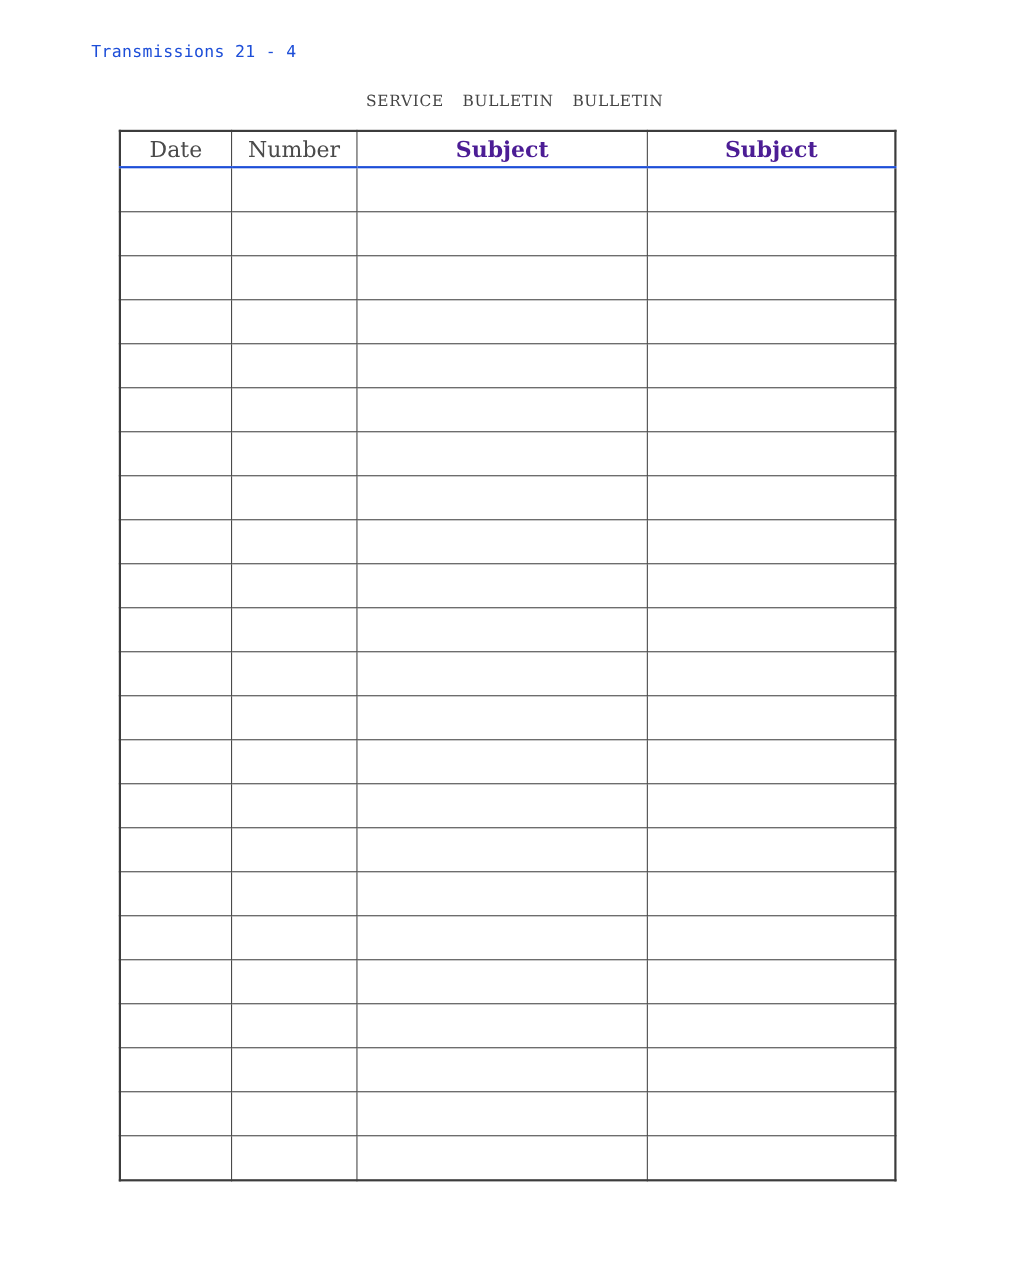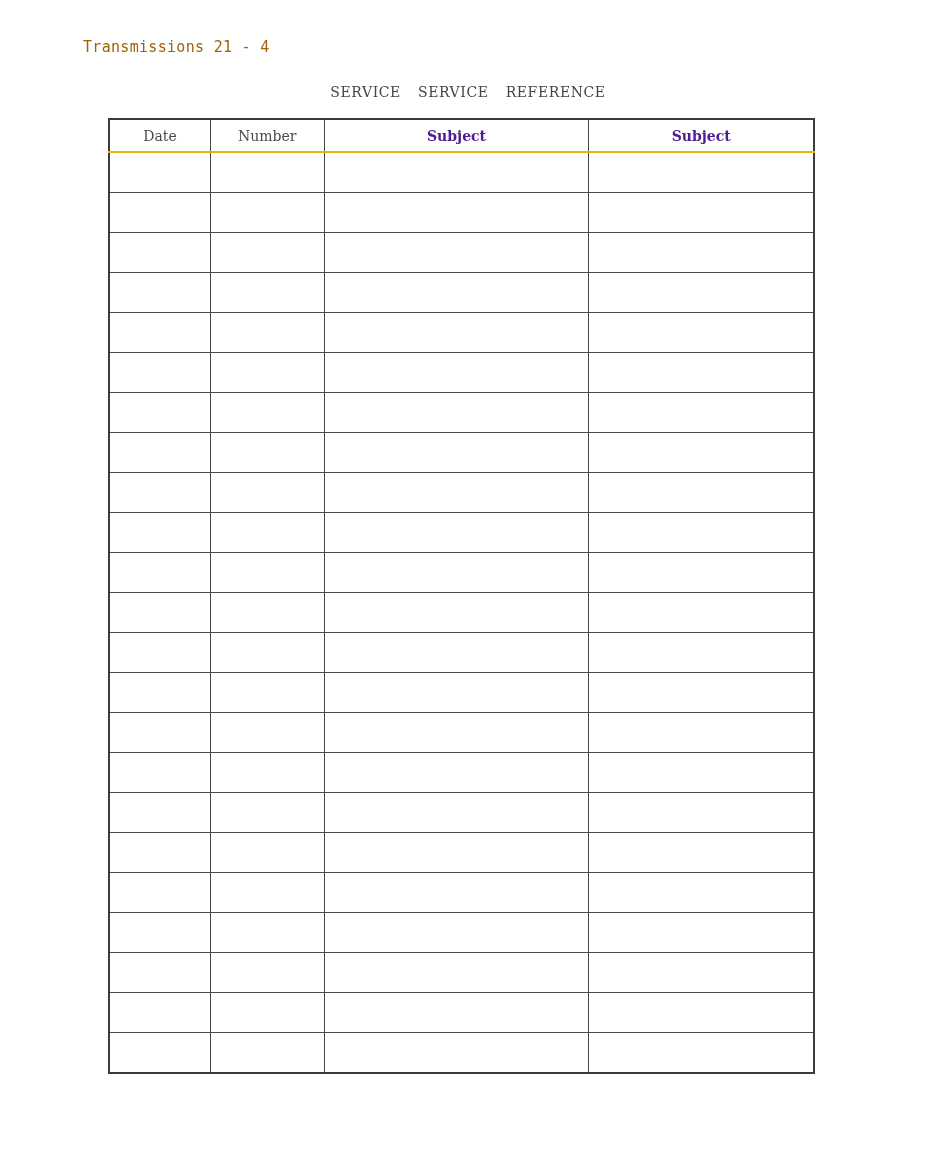--- a/index.html
+++ b/index.html
@@ -7,21 +7,21 @@
     width: 936px; height: 1170px;
     background: #ffffff;
     position: relative;
     overflow: hidden;
     font-family: "DejaVu Serif", serif;
     color: #3a3a3a;
   }
   .page-header {
     position: absolute; left: 83px; top: 38px;
     font-family: "DejaVu Sans Mono", monospace;
-    font-size: 15px; color: #a16207;
+    font-size: 15px; color: #1d4ed8;
     letter-spacing: 0.3px;
   }
   .doc-title {
     position: absolute; left: 0; width: 936px; top: 84px;
     text-align: center;
     font-family: "DejaVu Serif", serif;
     font-size: 14px; color: #444;
     word-spacing: 12px; letter-spacing: 0.6px;
   }
   .sb-table {
@@ -30,36 +30,36 @@
     border-collapse: collapse;
     border: 2px solid #3c3c3c;
   }
   .sb-table th, .sb-table td {
     border: 1.5px solid #4a4a4a;
     padding: 0;
   }
   .sb-table th {
     height: 31px;
     font-weight: normal;
-    font-size: 14px; color: #4a4a4a;
+    font-size: 20px; color: #4a4a4a;
     font-family: "DejaVu Serif", serif;
-    border-bottom: 2px solid #eab308;
+    border-bottom: 2px solid #1d4ed8;
   }
   .sb-table th.bold { font-weight: bold; color: #4c1d95; }
   .sb-table td { height: 39px; }
   .col-date { width: 100px; }
   .col-number { width: 113px; }
   .col-subject { width: 264px; }
   .col-changes { width: 224px; }
 </style>
 </head>
 <body>
 
 <div class="page-header">Transmissions 21 - 4</div>
-<div class="doc-title">SERVICE  SERVICE  REFERENCE</div>
+<div class="doc-title">SERVICE  BULLETIN  BULLETIN</div>
 
 <table class="sb-table">
   <thead>
     <tr>
       <th class="col-date">Date</th>
       <th class="col-number">Number</th>
       <th class="col-subject bold">Subject</th>
       <th class="col-changes bold">Subject</th>
     </tr>
   </thead>

